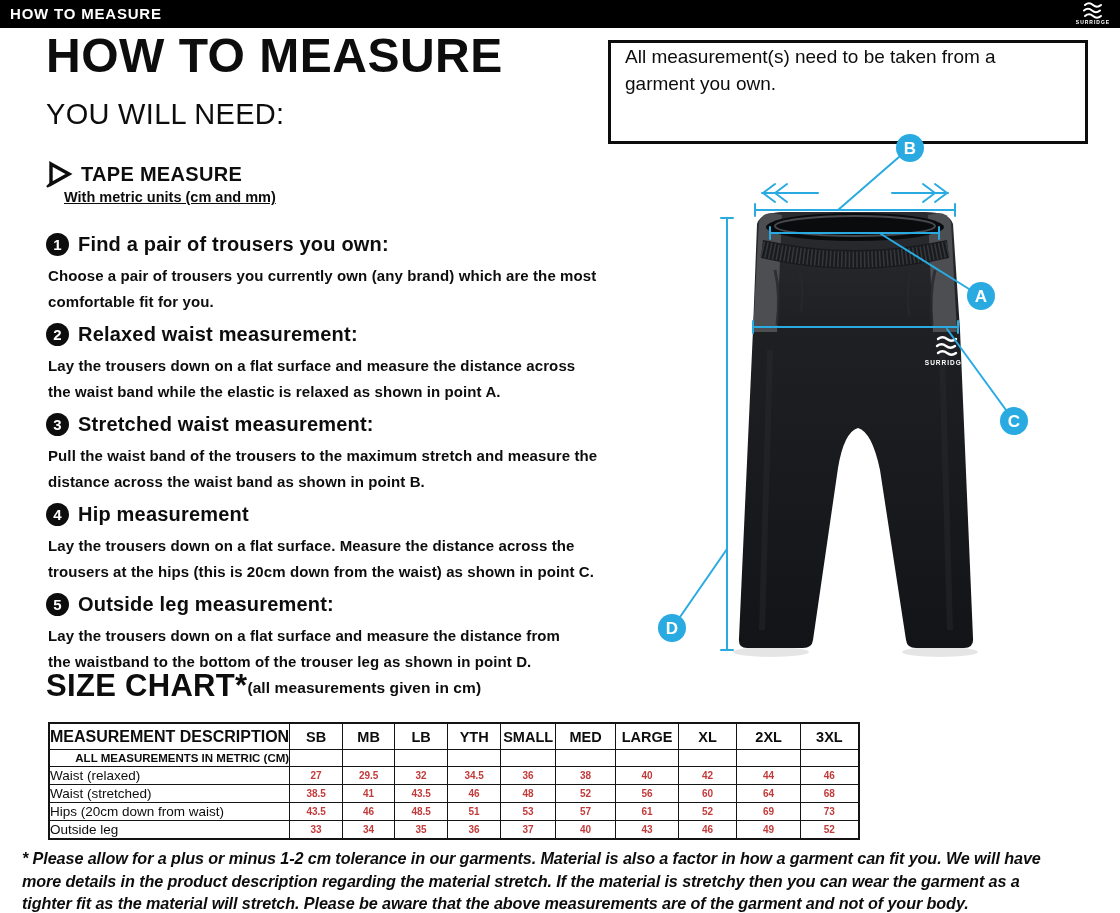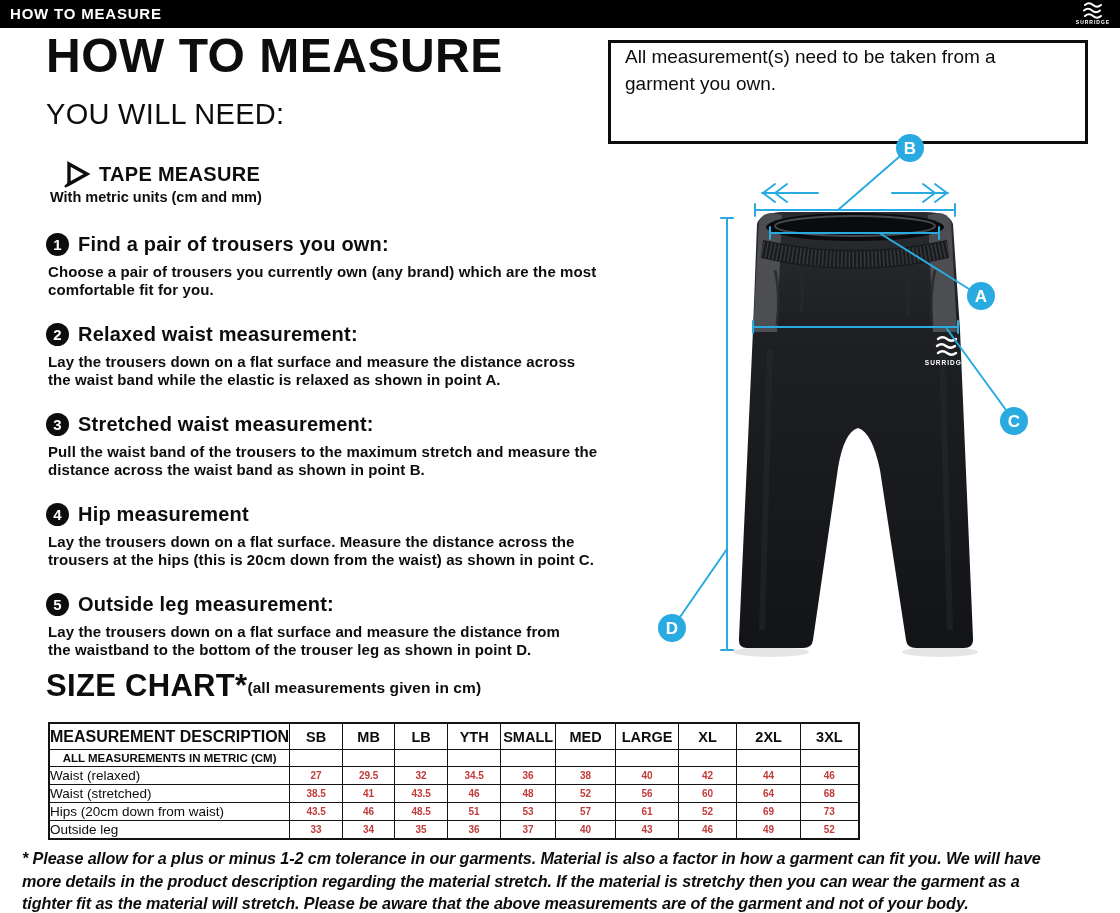--- a/index.html
+++ b/index.html
@@ -11,40 +11,40 @@
   .topbar{position:absolute;top:0;left:0;width:1120px;height:28px;background:#000;}
   .topbar-title{position:absolute;left:10px;top:5px;color:#fff;font-size:15px;font-weight:bold;letter-spacing:.8px;}
   .topbar-logo{position:absolute;right:3px;top:0;width:48px;height:28px;display:flex;align-items:center;justify-content:center;}
   
   .h1{position:absolute;left:46px;top:32px;font-size:48px;font-weight:800;letter-spacing:.5px;line-height:1;}
   .h2{position:absolute;left:46px;top:98px;font-size:29px;font-weight:400;letter-spacing:.3px;}
   
   .notice{position:absolute;left:608px;top:40px;width:480px;height:104px;border:3px solid #0d0d0d;box-sizing:border-box;
     padding:0 14px;font-size:19px;font-weight:normal;line-height:27px;white-space:pre-line;}
   
-  .tool{position:absolute;left:64px;top:161px;display:flex;align-items:center;gap:8px;}
+  .tool{position:absolute;left:46px;top:161px;display:flex;align-items:center;gap:8px;}
   .tool-label{font-size:20px;font-weight:800;letter-spacing:.3px;}
-  .tool-detail{position:absolute;left:50px;top:189px;font-size:14.5px;font-weight:bold;}
+  .tool-detail{position:absolute;left:64px;top:189px;font-size:14.5px;font-weight:bold;text-decoration:underline;}
   
   .step{position:absolute;left:46px;width:600px;}
   .step-head{display:flex;align-items:center;gap:9px;}
   .step-num{width:23px;height:23px;border-radius:50%;background:#0d0d0d;color:#fff;font-size:15px;font-weight:bold;
     display:flex;align-items:center;justify-content:center;flex:0 0 23px;}
   .step-title{font-size:20px;font-weight:800;letter-spacing:.2px;}
-  .step-body{margin:7px 0 0 2px;font-size:15px;font-weight:bold;line-height:18px;white-space:pre-line;letter-spacing:.1px;}
+  .step-body{margin:7px 0 0 2px;font-size:15px;font-weight:bold;line-height:26px;white-space:pre-line;letter-spacing:.1px;}
   
   .diagram{position:absolute;left:650px;top:130px;width:470px;height:545px;}
   
   .sc-title{position:absolute;left:46px;top:668px;font-size:31px;font-weight:800;letter-spacing:.3px;}
   .sc-sub{font-size:15.5px;font-weight:bold;letter-spacing:.1px;vertical-align:3px;}
   table.size{position:absolute;left:48px;top:722px;border-collapse:collapse;table-layout:fixed;border:2.5px solid #141414;}
   table.size td,table.size th{border:1.4px solid #141414;padding:0;overflow:hidden;white-space:nowrap;}
   th.desc-h{font-size:16px;text-align:left;padding-left:5px;height:25px;margin-top:35px;}
   th.size-h{font-size:14.5px;text-align:center;height:25px;}
-  td.note{font-size:11.5px;font-weight:bold;text-align:center;padding-left:4px;height:16px;}
+  td.note{font-size:11.5px;font-weight:bold;text-align:right;padding-left:4px;height:16px;}
   td.lbl{font-size:13.5px;text-align:left;padding-left:4px;height:17px;}
   td.val{font-size:10px;text-align:center;color:#c23b3b;height:17px;font-weight:bold;}
   
   .footnote{position:absolute;left:22px;top:847px;width:1082px;font-size:16.2px;font-weight:bold;font-style:italic;
     line-height:22.5px;white-space:pre-line;letter-spacing:-.1px;}
 </style>
 </head>
 <body>
 
 <div class="topbar">

